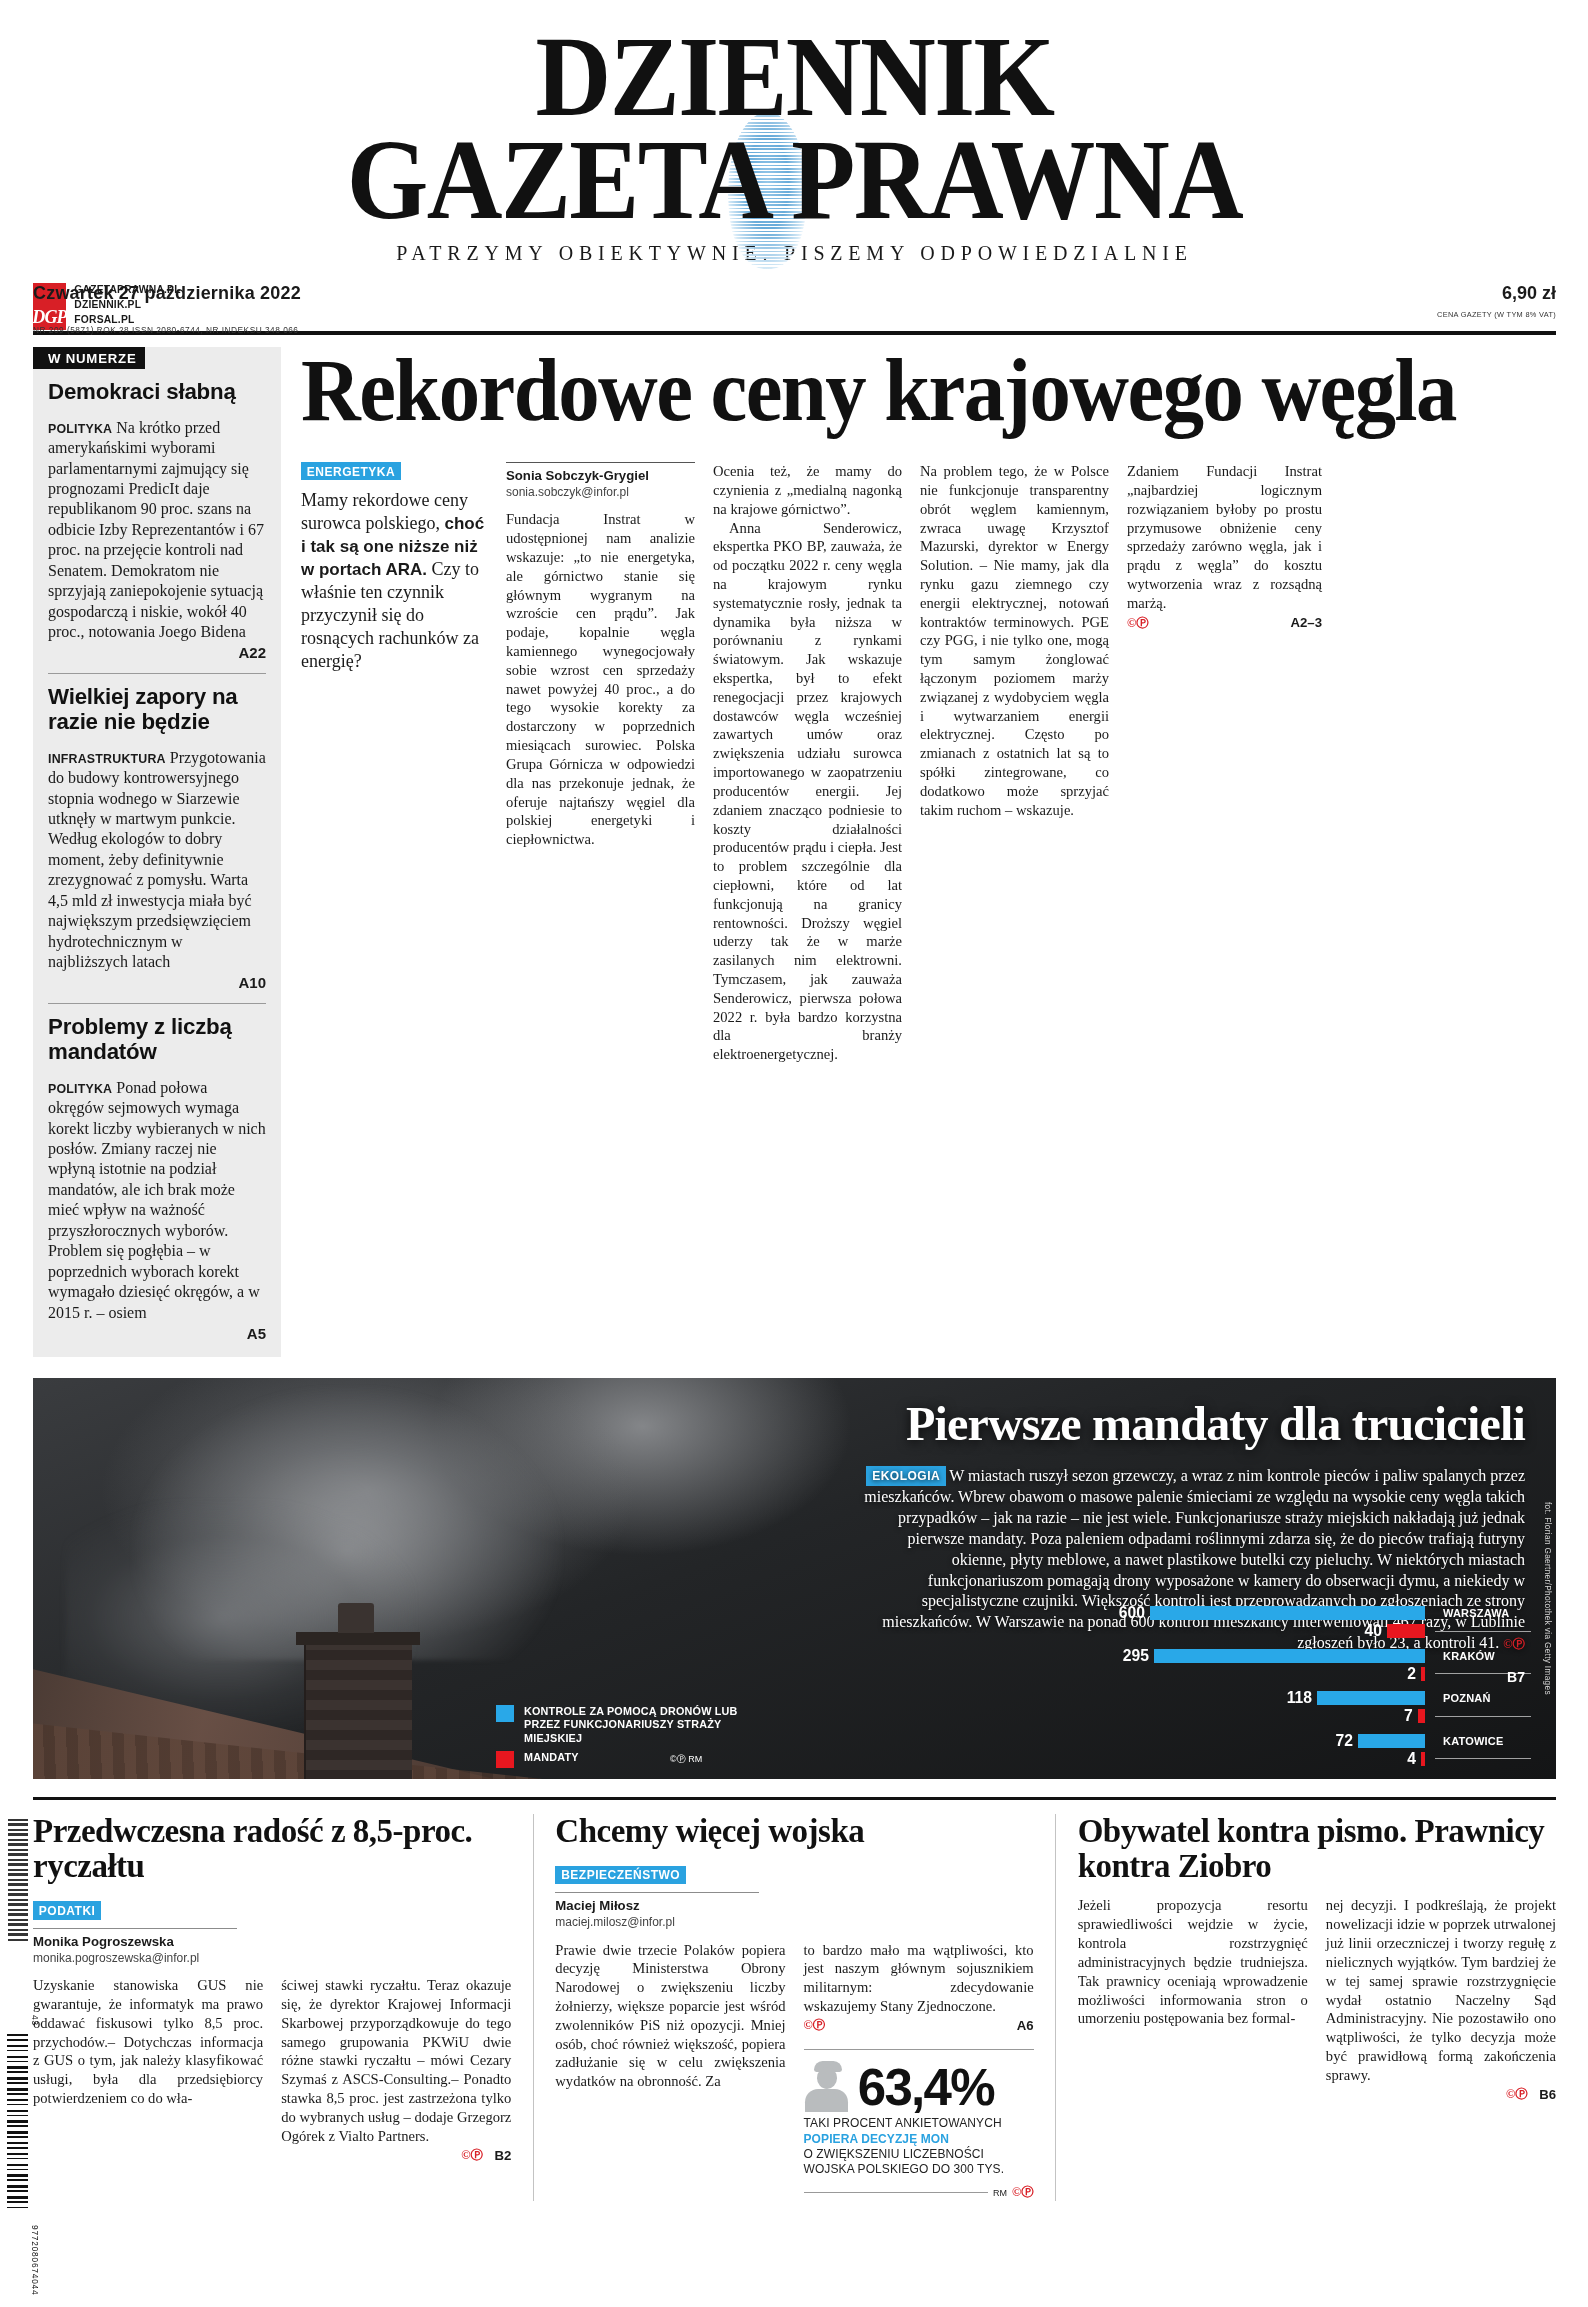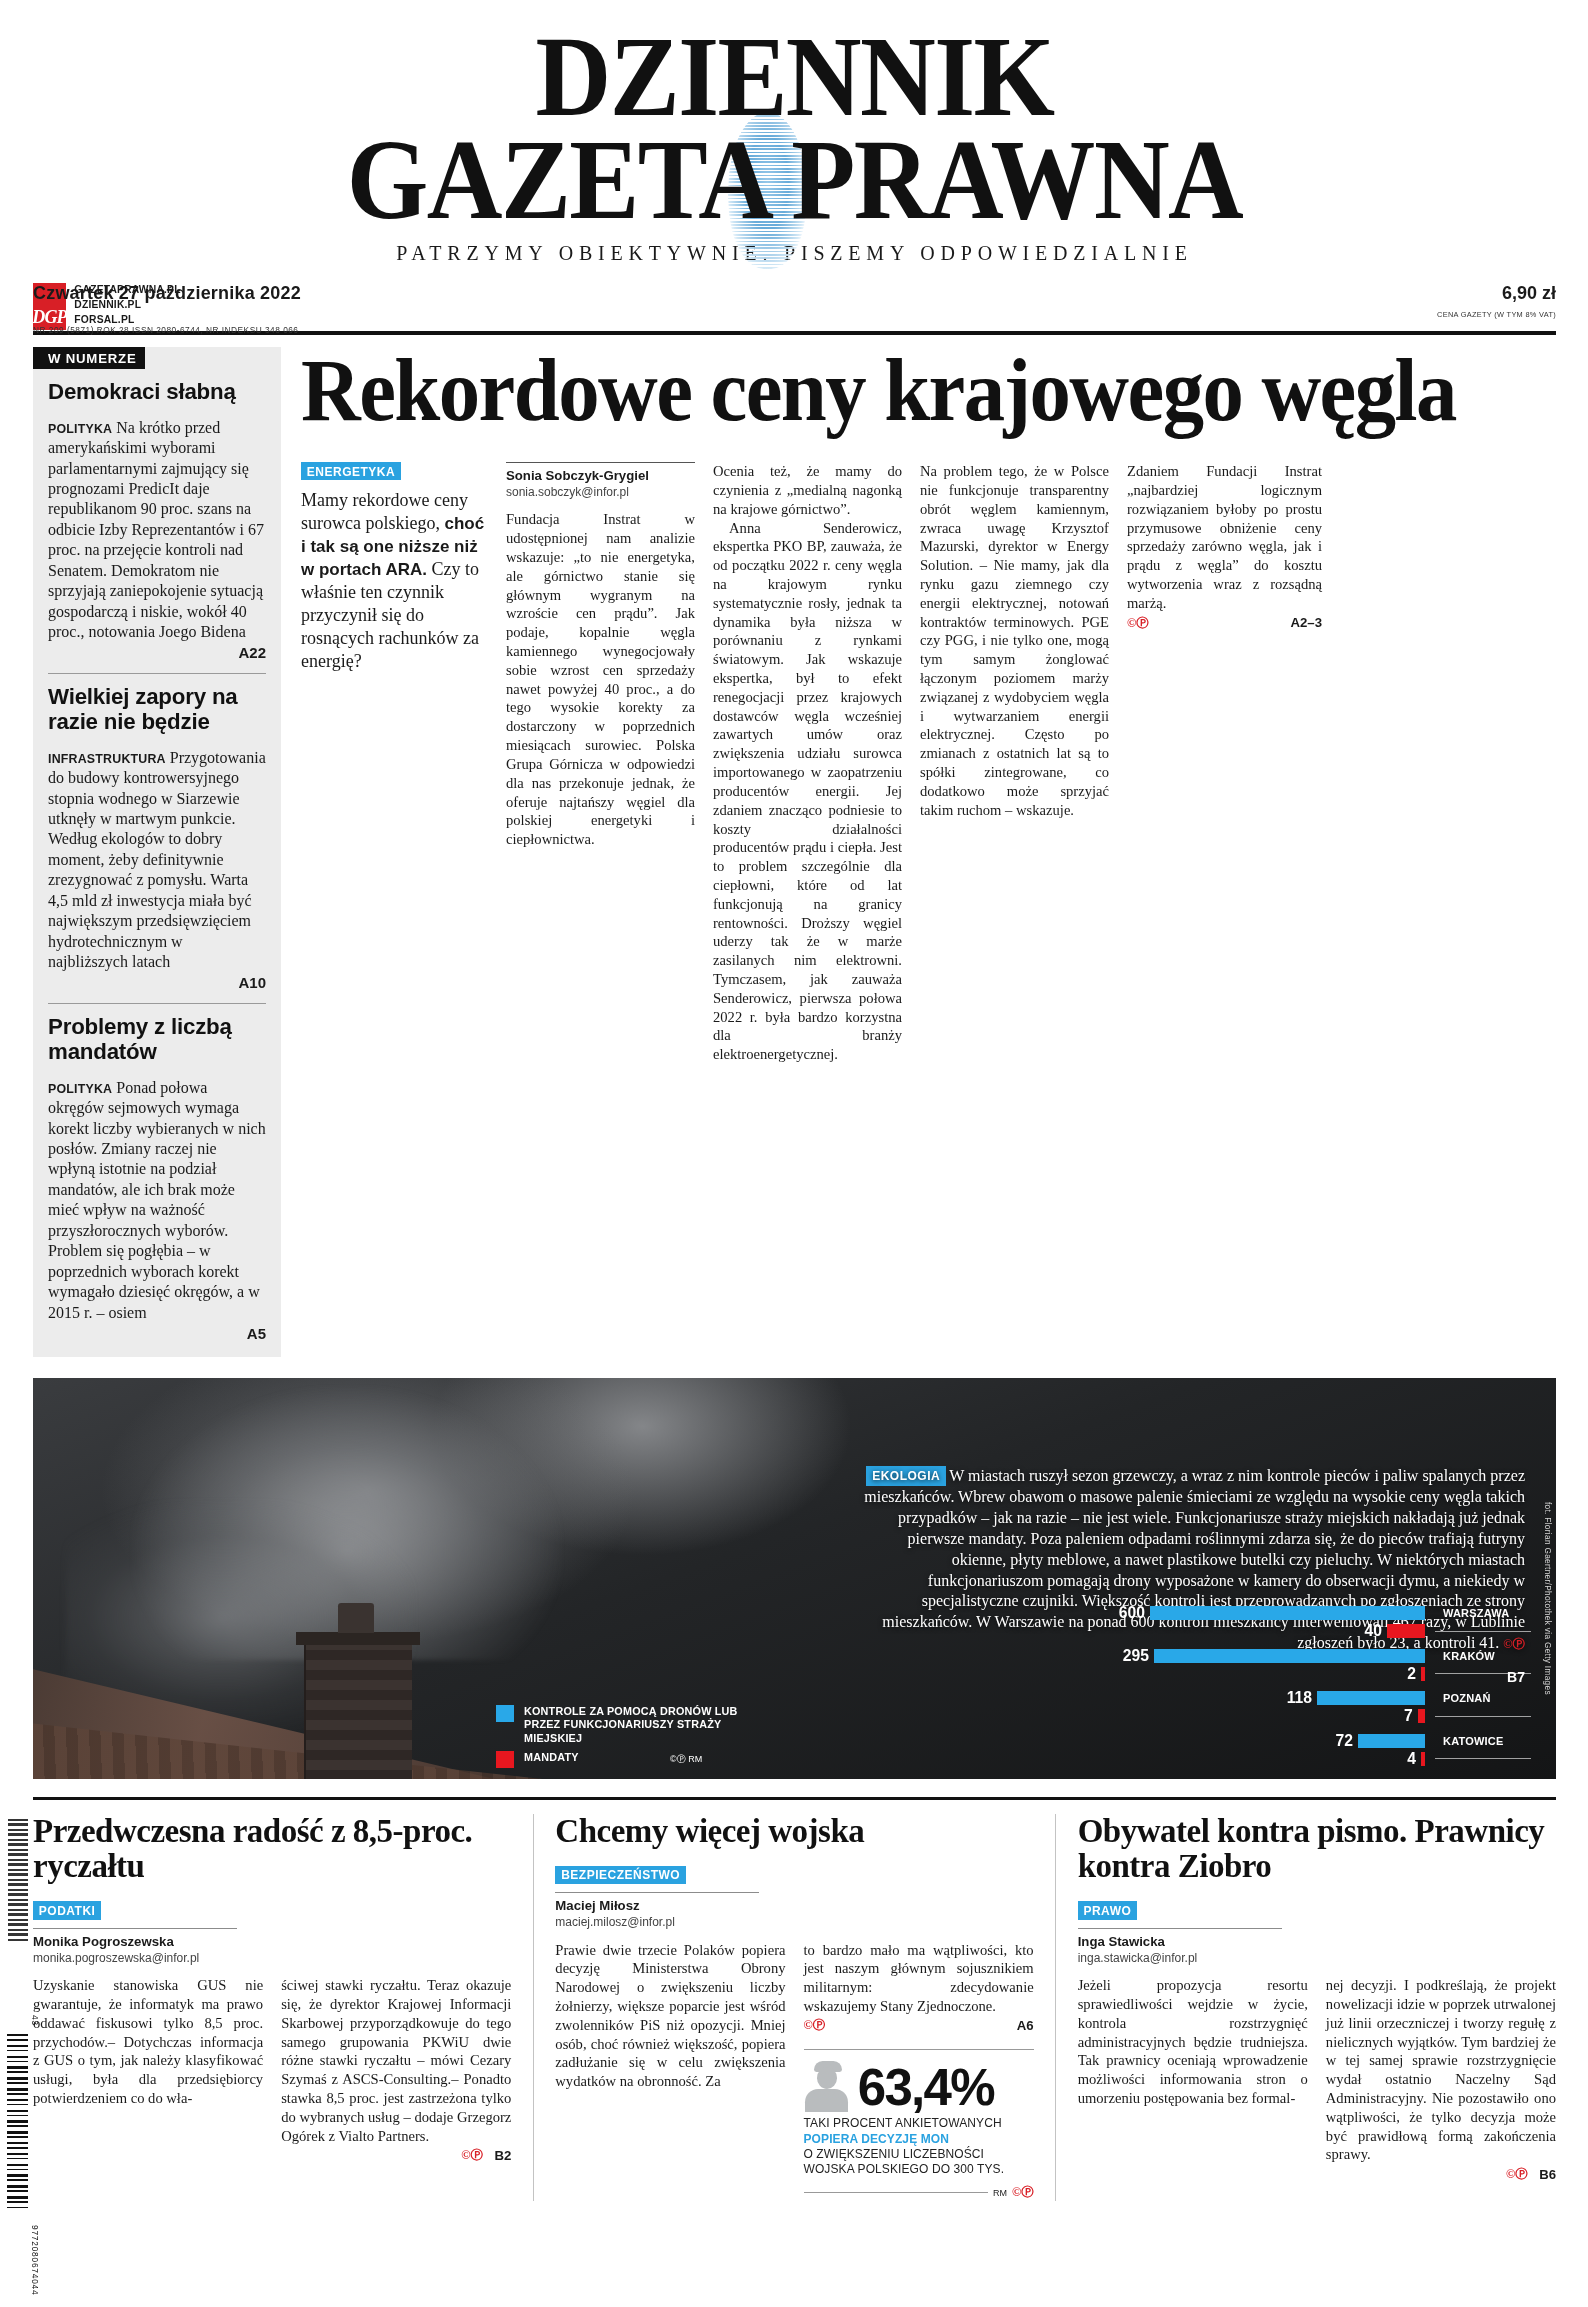--- a/index.html
+++ b/index.html
@@ -387,20 +387,21 @@
 
 <div class="photoblock">
   <div class="smoke1"></div>
   <div class="smoke2"></div>
   <div class="roof"></div>
   <div class="roof2"></div>
   <div class="chimney"></div>
   <div class="chimney-cap"></div>
   <div class="chimney-pipe"></div>
 
+  <div class="photo-headline">Pierwsze mandaty dla trucicieli</div>
   <div class="photo-deck"><span class="tag">EKOLOGIA</span><span>W miastach ruszył sezon grzewczy, a wraz z nim kontrole pieców i paliw spalanych przez mieszkańców. Wbrew obawom o masowe palenie śmieciami ze względu na wysokie ceny węgla takich przypadków – jak na razie – nie jest wiele. Funkcjonariusze straży miejskich nakładają już jednak pierwsze mandaty. Poza paleniem odpadami roślinnymi zdarza się, że do pieców trafiają futryny okienne, płyty meblowe, a nawet plastikowe butelki czy pieluchy. W niektórych miastach funkcjonariuszom pomagają drony wyposażone w kamery do obserwacji dymu, a niekiedy w specjalistyczne czujniki. Większość kontroli jest przeprowadzanych po zgłoszeniach ze strony mieszkańców. W Warszawie na ponad 600 kontroli mieszkańcy interweniowali 467 razy, w Lublinie zgłoszeń było 23, a kontroli 41.</span> <span class="cp">©Ⓟ</span></div>
   <div class="photo-page">B7</div>
   <div class="photo-credit">fot. Florian Gaertner/Photothek via Getty Images</div>
 
   <div class="chart">
     <div class="chart-row">
       <div class="bar-zone">
         <span class="bar-val">600</span>
         <div class="bar" style="width:275px"></div>
       </div>
@@ -552,28 +553,20 @@
             <span class="rm">RM</span>
             <span class="cp">©Ⓟ</span>
           </div>
         </div>
       </div>
     </div>
   </div>
 
   <div class="bcol sep">
     <div class="bhead">Obywatel kontra pismo. Prawnicy kontra Ziobro</div>
-    <div class="bmeta">
-      <div class="bmeta-l">
-        <span class="tag">PRAWO</span>
-        <div class="btag-rule"></div>
-        <div class="byline-name">Inga Stawicka</div>
-        <div class="byline-mail">inga.stawicka@infor.pl</div>
-      </div>
-    </div>
     <div class="bcols">
       <div class="btext">Jeżeli propozycja resortu sprawiedliwości wejdzie w życie, kontrola rozstrzygnięć administracyjnych będzie trudniejsza. Tak prawnicy oceniają wprowadzenie możliwości informowania stron o umorzeniu postępowania bez formal-</div>
       <div>
         <div class="btext">nej decyzji. I podkreślają, że projekt nowelizacji idzie w poprzek utrwalonej już linii orzeczniczej i tworzy regułę z nielicznych wyjątków. Tym bardziej że w tej samej sprawie rozstrzygnięcie wydał ostatnio Naczelny Sąd Administracyjny. Nie pozostawiło ono wątpliwości, że tylko decyzja może być prawidłową formą zakończenia sprawy.</div>
         <div style="display:flex;align-items:center;justify-content:flex-end;gap:11.6px;margin-top:1.7px;">
           <span class="cp">©Ⓟ</span>
           <span class="endpage">B6</span>
         </div>
       </div>
     </div>

